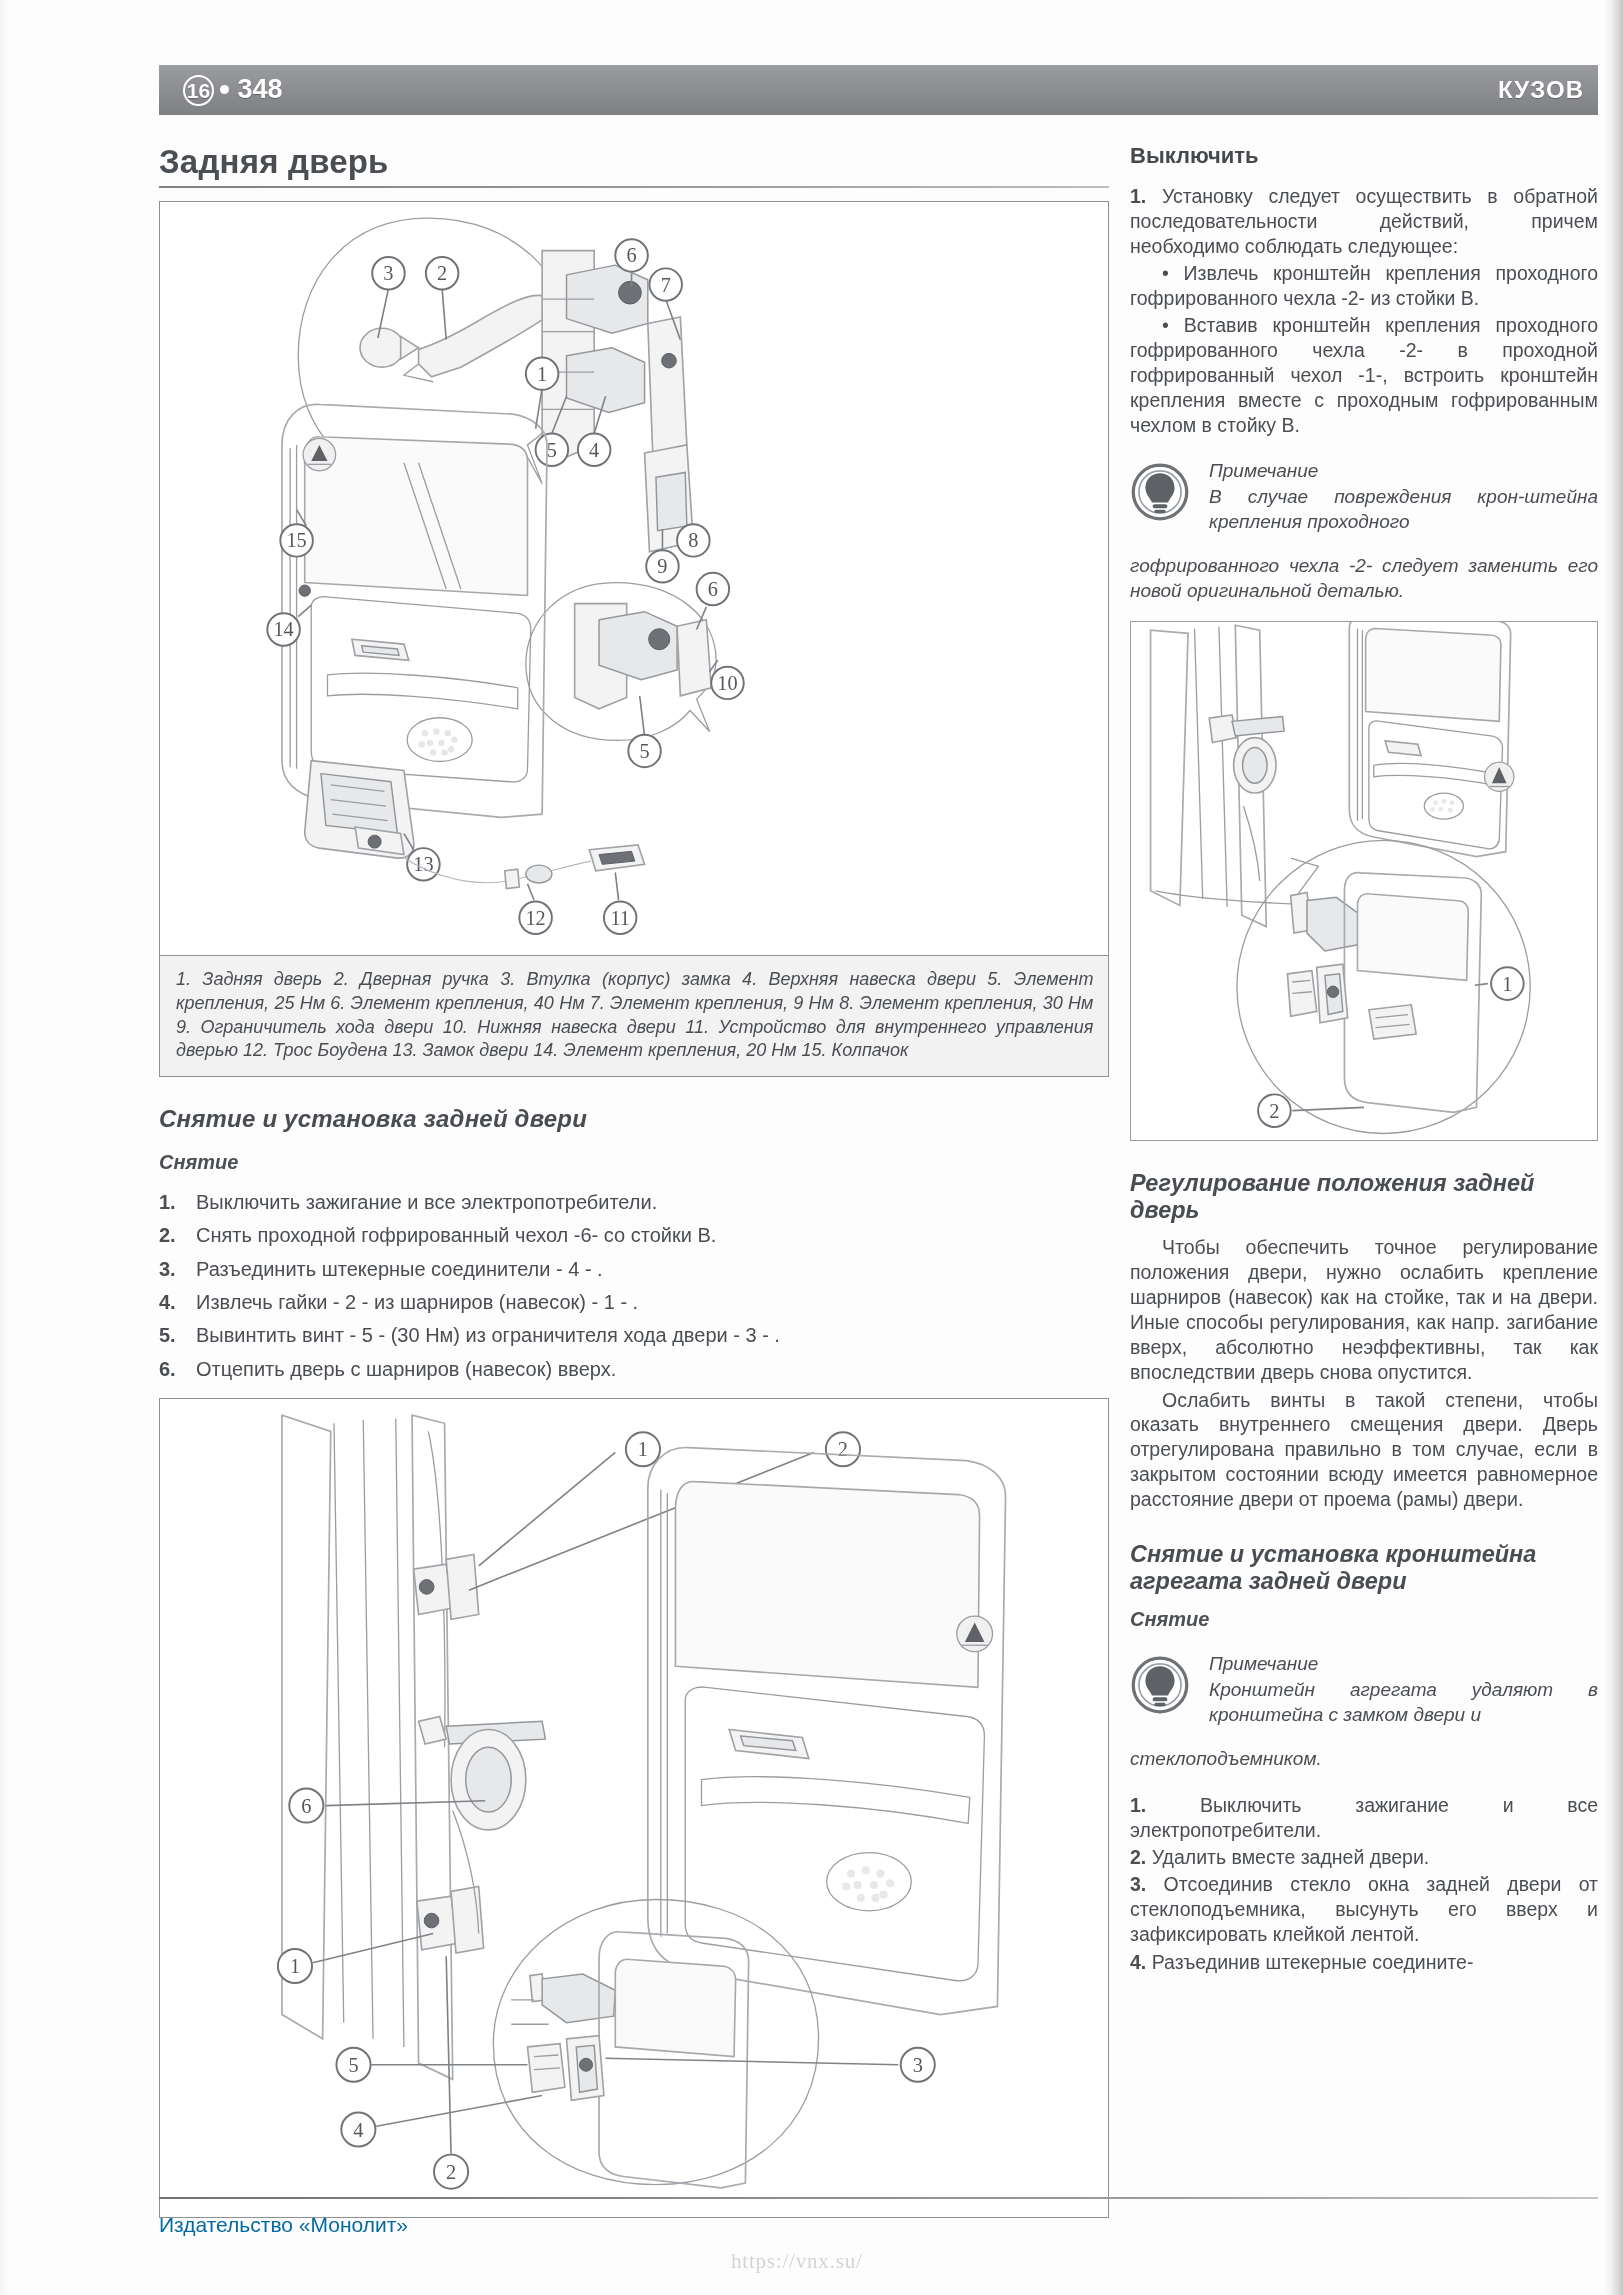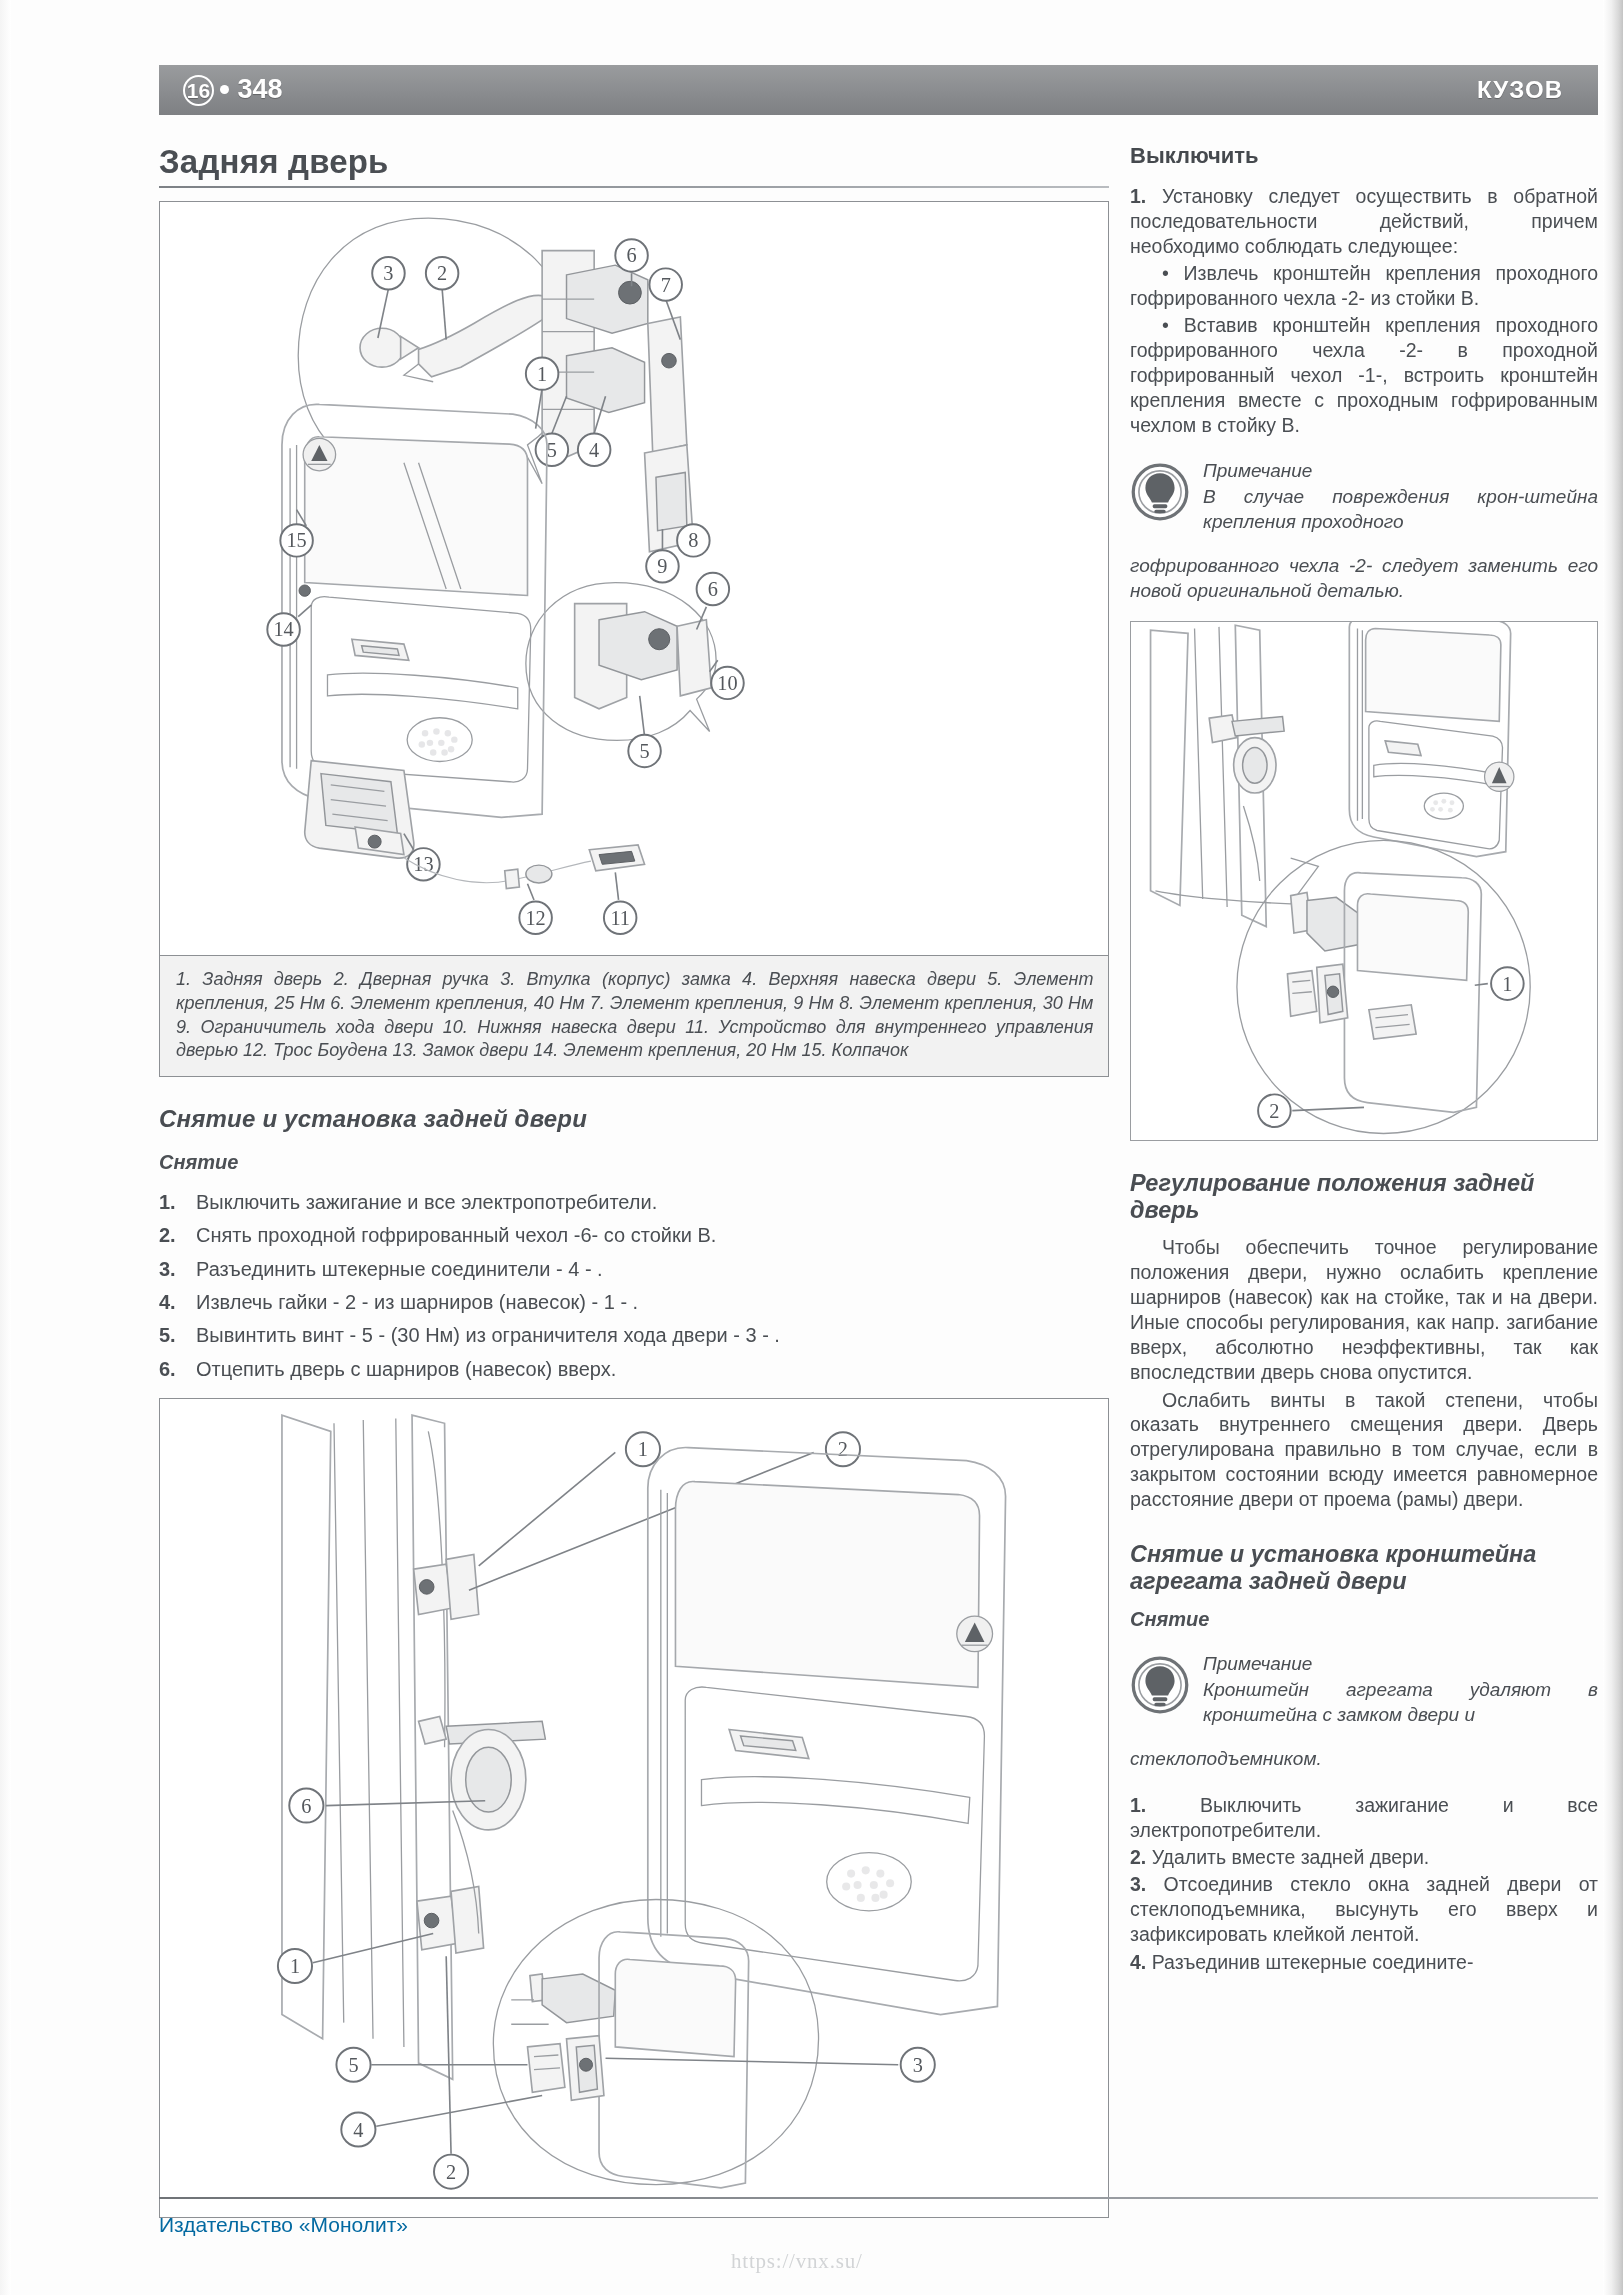--- a/index.html
+++ b/index.html
@@ -29,21 +29,21 @@
     pointer-events:none;
   }
 
   
   .header{
     position:absolute;
     left:159px;top:65px;width:1439px;height:50px;
     background:linear-gradient(180deg,#9a9c9e 0%, #8d8f92 45%, #8a8c8f 55%, #7e8083 100%);
     display:flex;align-items:center;justify-content:space-between;
     box-sizing:border-box;
-    padding:0 35px 0 24px;
+    padding:0 14px 0 24px;
   }
   .header-left{display:flex;align-items:center;gap:11.4px;}
   .page-num{
     color:#ffffff;font-weight:bold;font-size:27px;
     letter-spacing:0px;
     text-shadow:0 0.8px 0.8px rgba(0,0,0,.28);
     font-family:"Liberation Sans", sans-serif;
   }
   .page-num .chapter{
     display:inline-block;
@@ -139,21 +139,21 @@
   }
   .rcol .numpara b{font-weight:bold;}
   .rcol .bullet{
     font-size:19.5px;line-height:1.28;margin:0 0 2.4px 0;text-align:justify;color:#4a4e53;
     text-indent:32px;
   }
   .rcol .bullet::before{content:"• ";}
 
   
   .note{
-    display:flex;gap:13px;margin:21px 0 19.5px 0;align-items:flex-start;
+    display:flex;gap:19px;margin:21px 0 19.5px 0;align-items:flex-start;
   }
   .note-icon{
     flex:0 0 auto;width:60px;height:60px;position:relative;margin-top:3.2px;
   }
   .note-body{
     font-size:19px;line-height:1.3;font-style:italic;color:#4a4e53;
     text-align:justify;flex:1 1 auto;
   }
   .note-body .note-label{display:block;margin-bottom:1.6px;}
   .note-hang{

